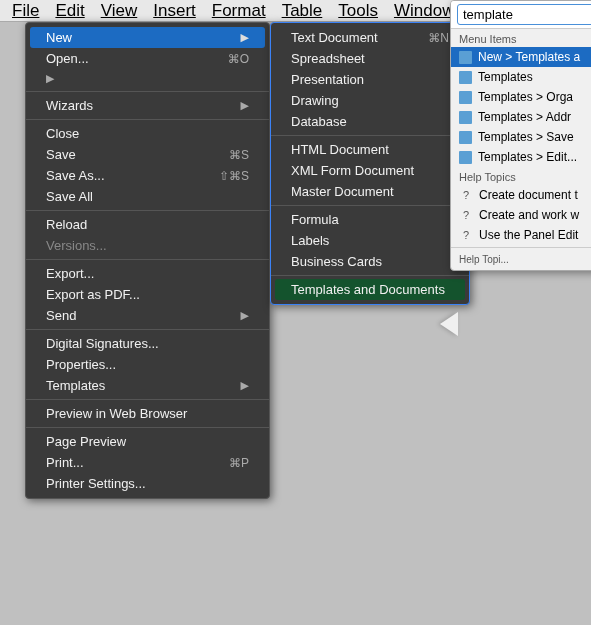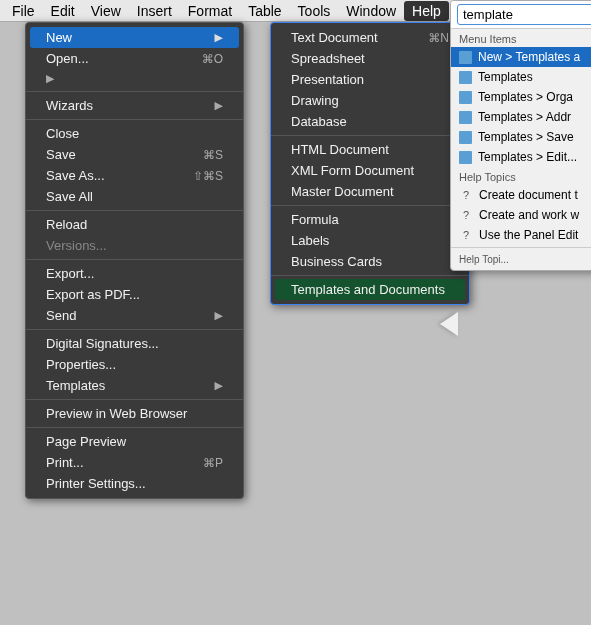--- a/index.html
+++ b/index.html
@@ -17,24 +17,25 @@
     .menu-bar {
       display: flex;
       align-items: center;
       background: #e8e8e8;
       height: 22px;
       border-bottom: 1px solid #aaa;
       padding: 0 4px;
     }
     .menu-bar-item {
       padding: 2px 8px;
-      font-size: 14px;
+      font-size: 17px;
       color: #000;
       cursor: default;
       border-radius: 3px;
+      text-decoration: underline;
     }
     .menu-bar-item:hover, .menu-bar-item.active {
       background: #333;
       color: #fff;
     }
 
     
     .dropdown-overlay {
       position: absolute;
       top: 22px;
@@ -42,21 +43,21 @@
       display: flex;
       gap: 0;
     }
 
     
     .file-menu {
       background: #3a3a3a;
       border: 1px solid #555;
       border-radius: 4px;
       padding: 4px 0;
-      width: 219px;
+      width: 245px;
       box-shadow: 2px 2px 8px rgba(0,0,0,0.5);
       color: #f0f0f0;
       position: absolute;
       top: 0;
       left: 25px;
     }
 
     .menu-item {
       padding: 3px 16px 3px 16px;
       cursor: default;

